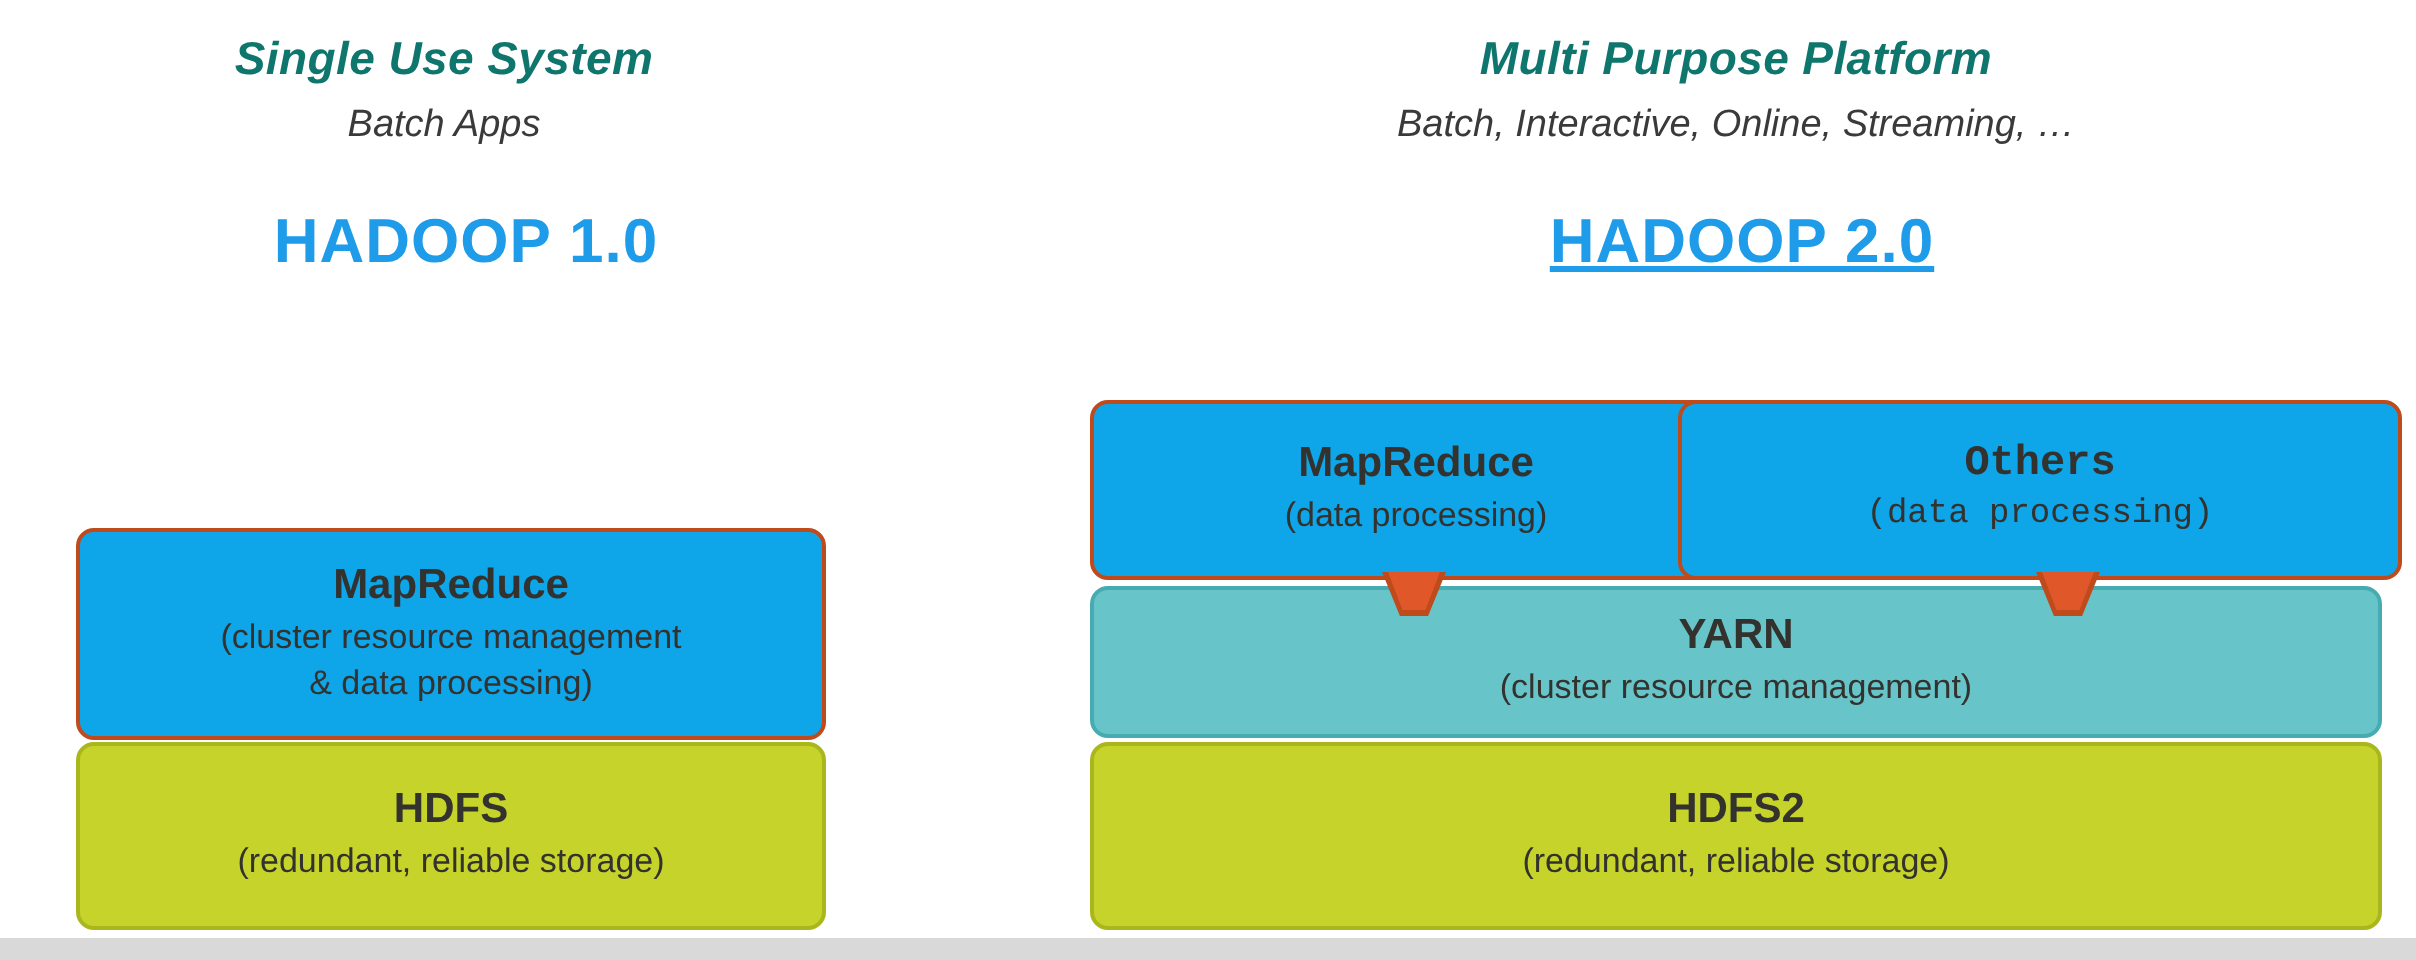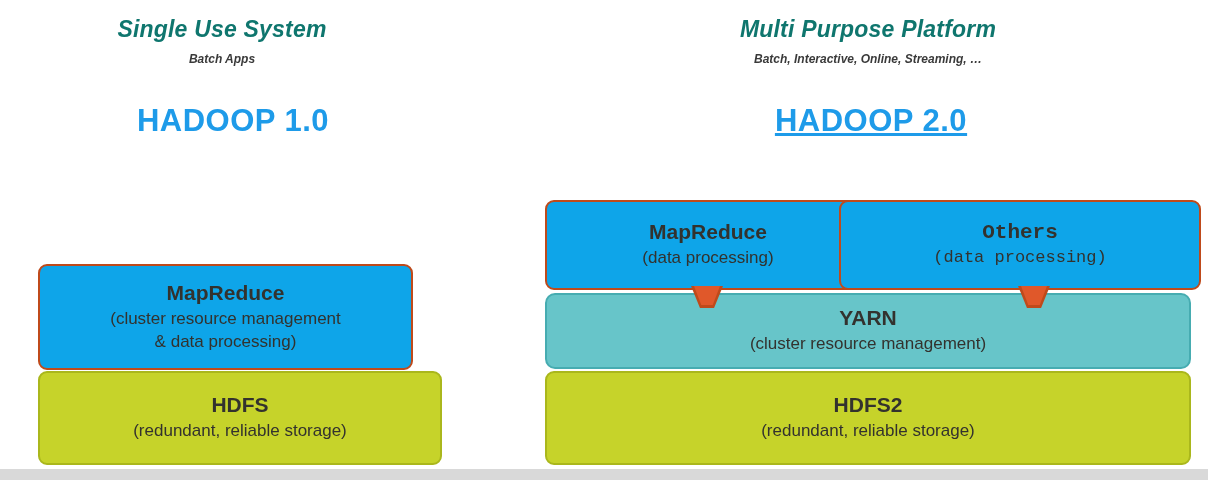--- a/index.html
+++ b/index.html
@@ -21,24 +21,23 @@
 
   .sys-title {
     font-size: 23px;
     font-weight: bold;
     font-style: italic;
     color: #0f766e;
     letter-spacing: 0.2px;
   }
   .sys-sub {
     margin-top: 9px;
-    font-size: 12px;
+    font-size: 19px;
     font-style: italic;
     color: #3a3a3a;
-    font-weight: bold;
   }
 
   .version {
     position: absolute;
     text-align: center;
     font-size: 31px;
     font-weight: bold;
     color: #1e9be9;
     letter-spacing: 0.5px;
   }
@@ -67,25 +66,25 @@
     line-height: 1.3;
     white-space: pre-line;
   }
 
   .orange { background: #0ea5e9; border: 2px solid #bf4a1b; }
   .green  { background: #c6d32a; border: 2px solid #aab71c; }
   .teal   { background: #67c5c9; border: 2px solid #46acb1; }
 
   
   .left-mapreduce  { left: 38px;  top: 264px; width: 375px; height: 106px; }
-  .left-hdfs       { left: 38px;  top: 371px; width: 404px; height: 94px;  }
+  .left-hdfs       { left: 38px;  top: 371px; width: 375px; height: 94px;  }
 
   .right-mapreduce { left: 545px; top: 200px; width: 326px; height: 90px;  }
   .right-others    { left: 839px; top: 200px; width: 362px; height: 90px; font-family: Liberation Mono, monospace;  }
-  .right-yarn      { left: 545px; top: 293px; width: 646px; height: 76px; border-radius: 10px;  }
+  .right-yarn      { left: 545px; top: 293px; width: 646px; height: 76px;  }
   .right-hdfs2     { left: 545px; top: 371px; width: 646px; height: 94px;  }
 
   
   .notch {
     position: absolute;
     width: 32px;
     height: 22px;
     clip-path: polygon(0 0, 100% 0, 72% 100%, 28% 100%);
     background: #bf4a1b;
     z-index: 3;

